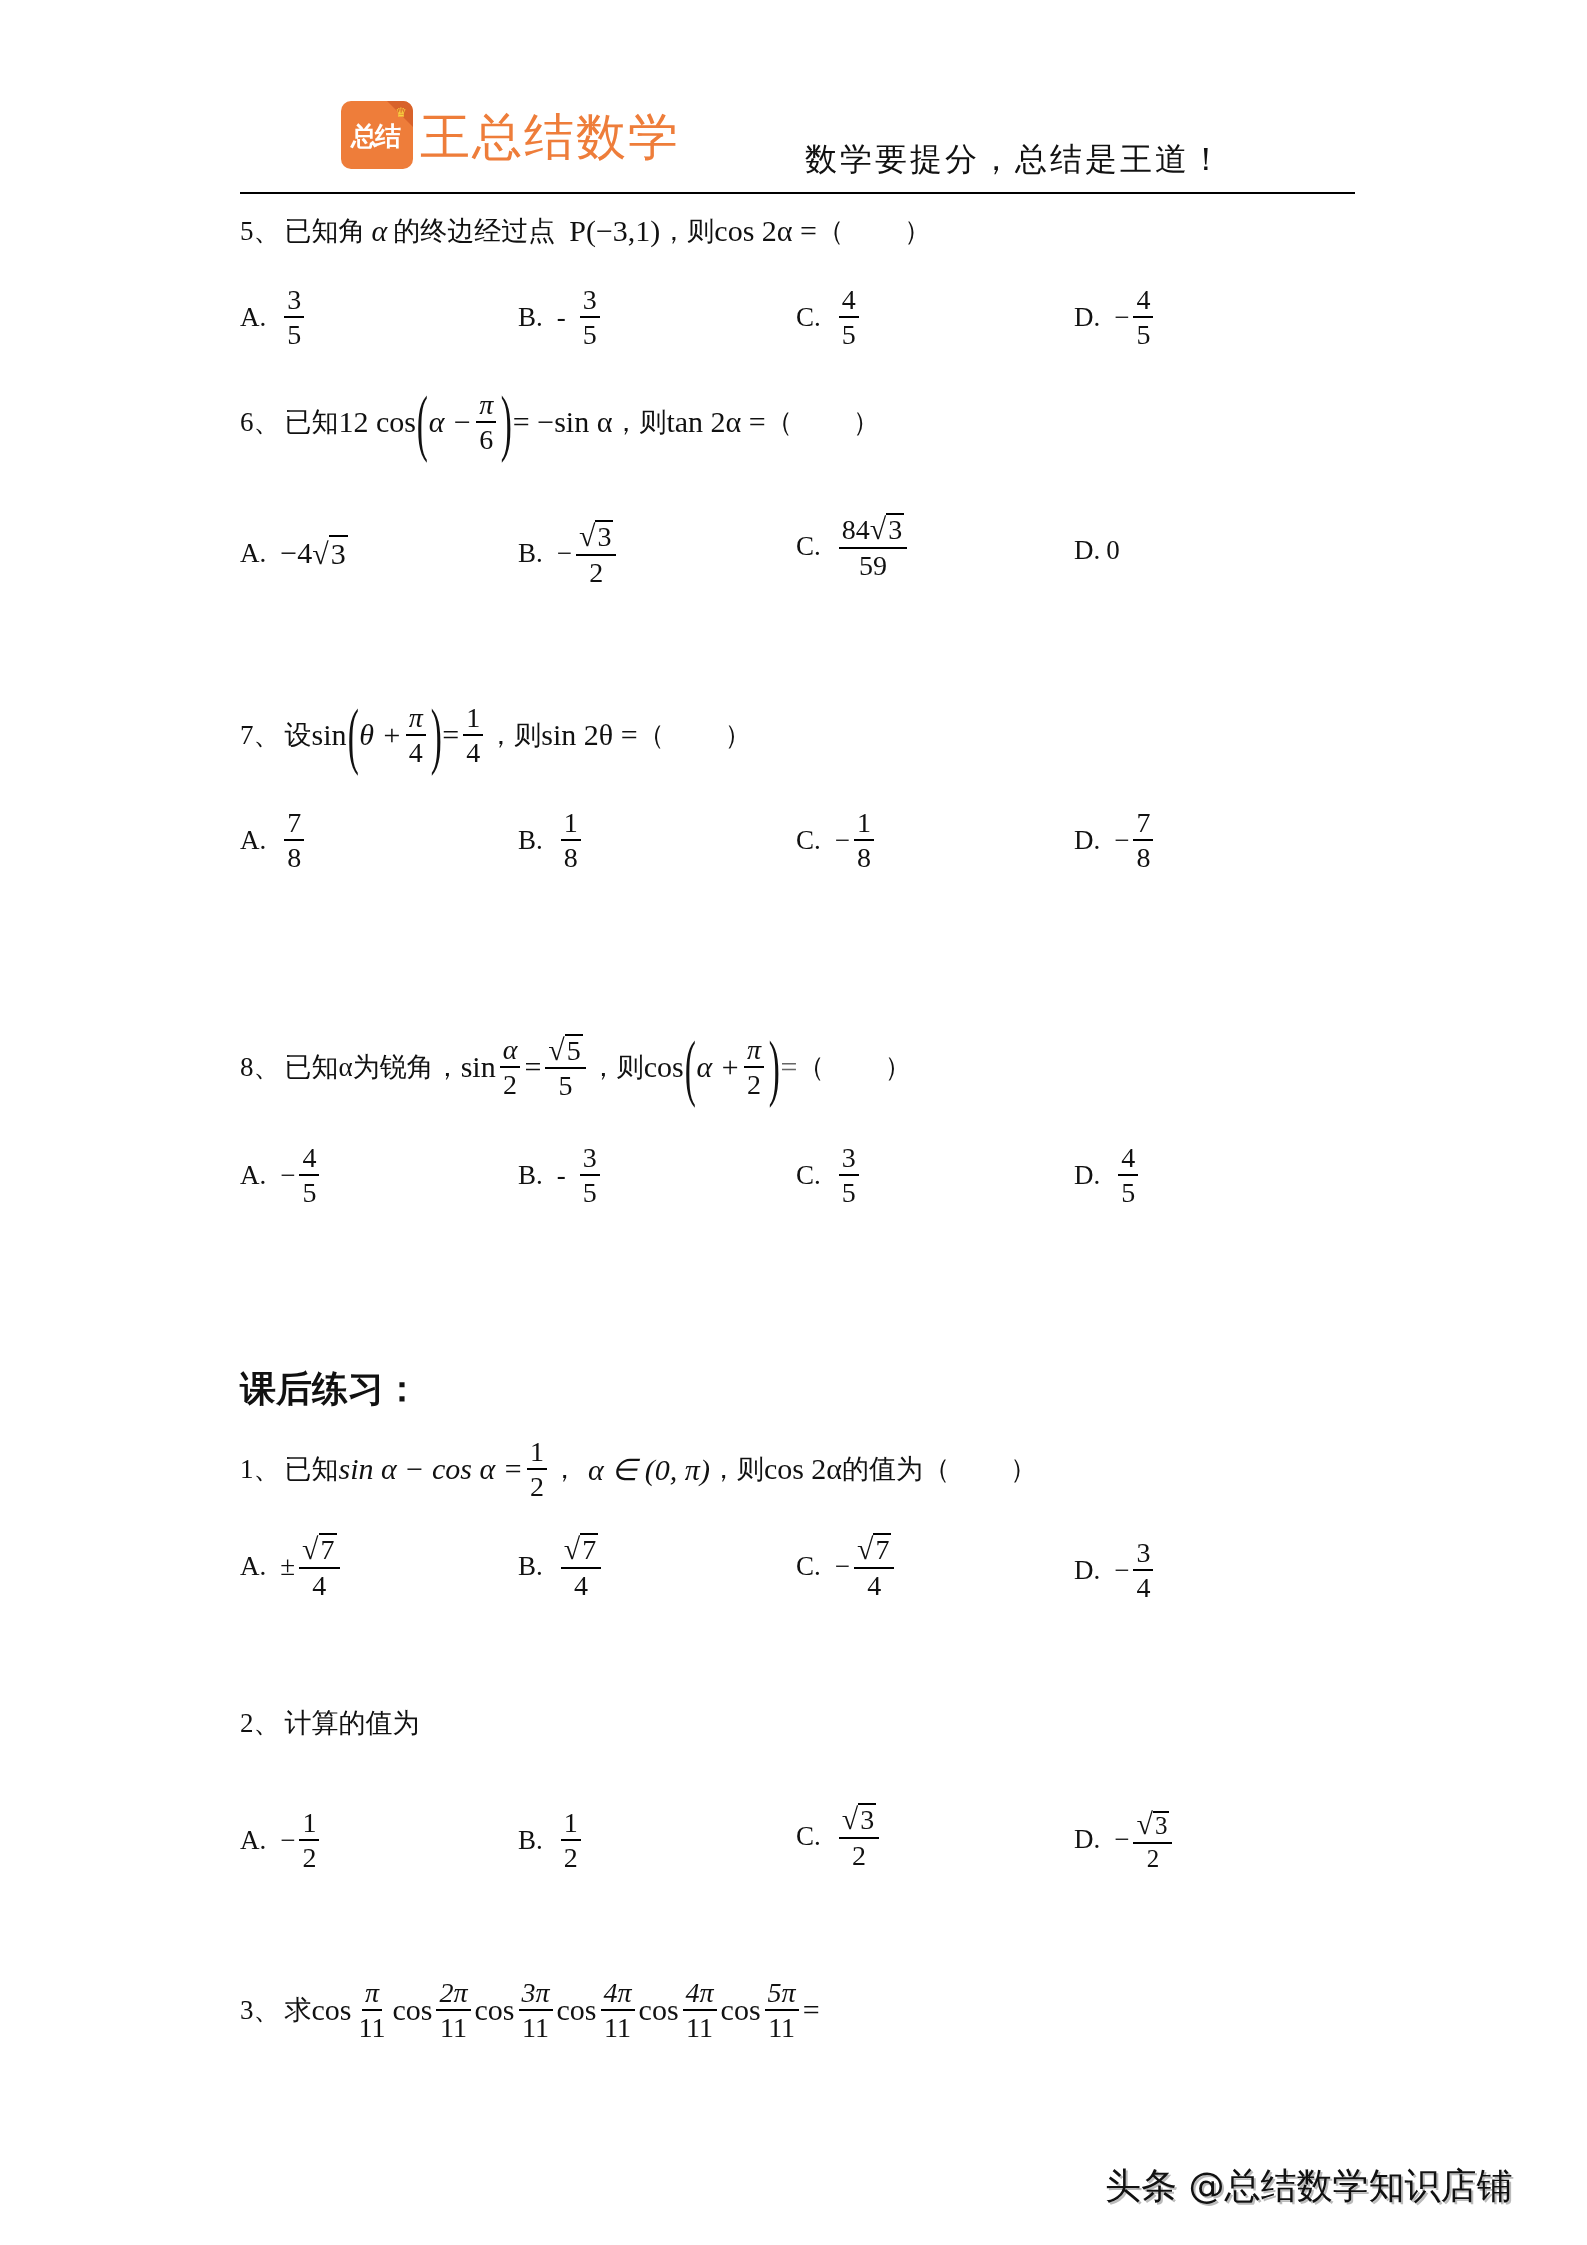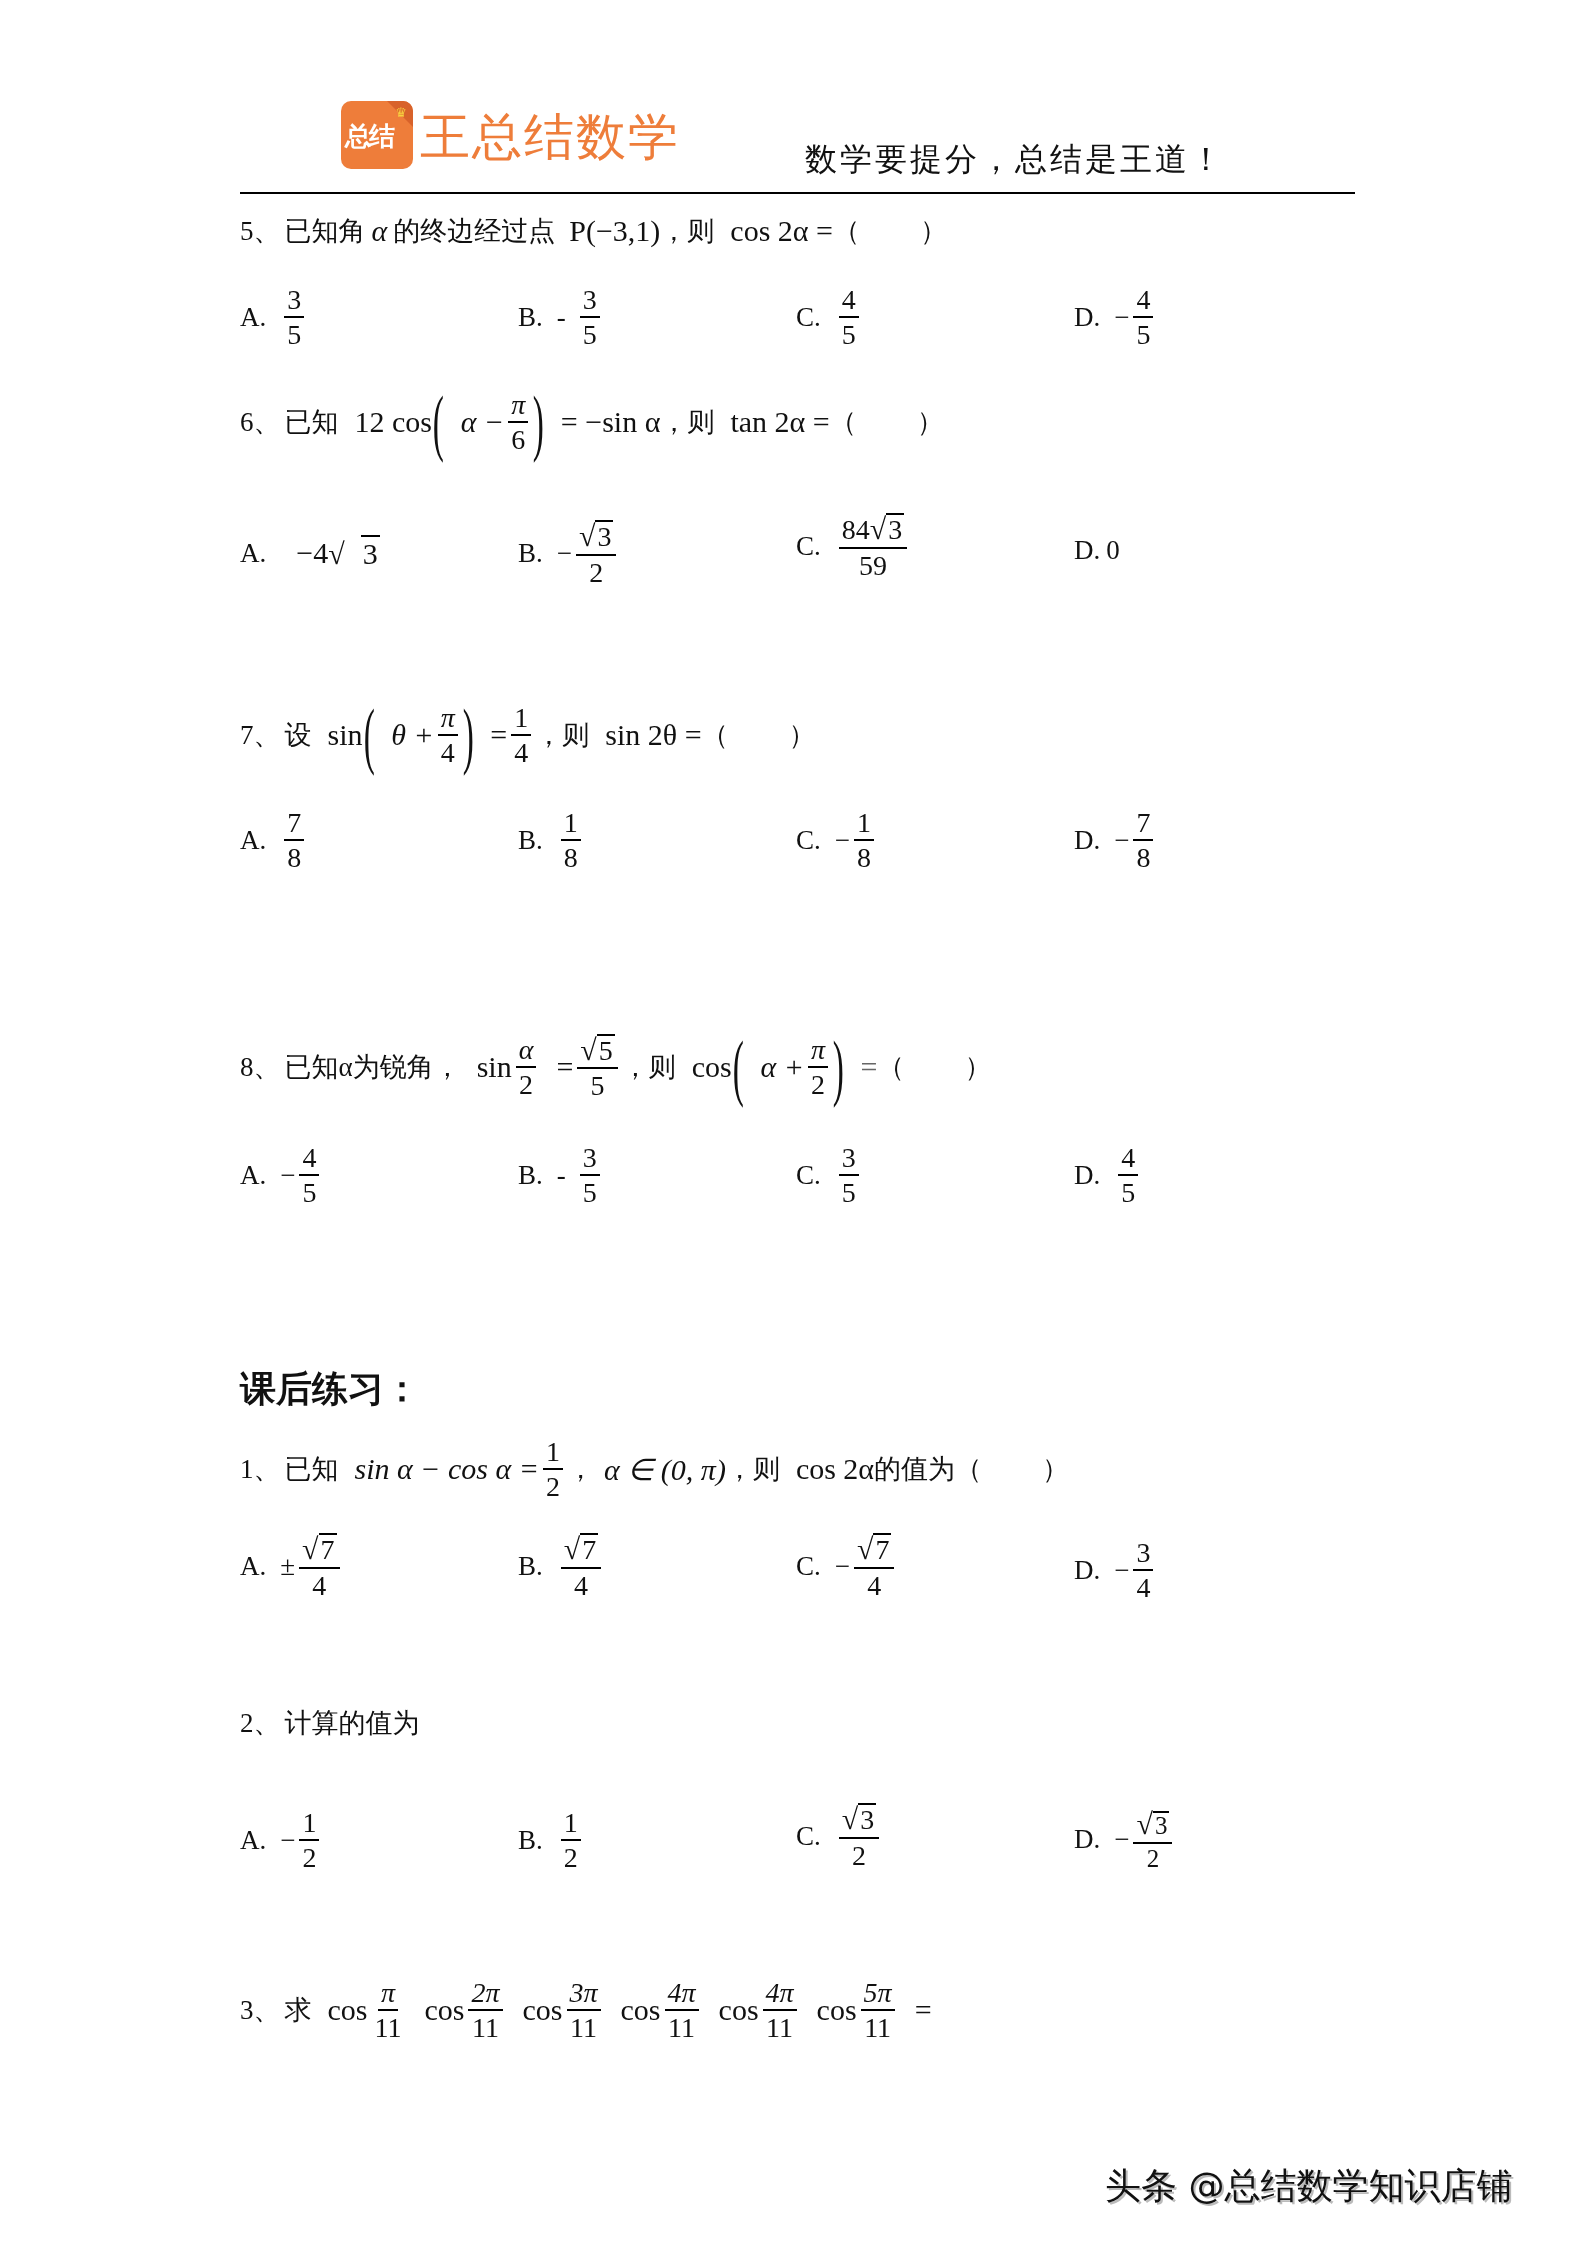--- a/index.html
+++ b/index.html
@@ -5,32 +5,32 @@
   html, body { margin: 0; padding: 0; background: #ffffff; }
   body { width: 1587px; height: 2245px; position: relative; overflow: hidden;
          font-family: "Liberation Serif", "DejaVu Serif", serif; color: #111; }
 
   
   .logo-box { position: absolute; left: 341px; top: 101px; width: 72px; height: 68px;
               background: #ee7d3a; border-radius: 10px; overflow: hidden; }
   .logo-box .corner { position: absolute; right: 0; top: 0; width: 0; height: 0;
               border-top: 26px solid #d8622a; border-left: 26px solid transparent; }
   .logo-box .crown { position: absolute; right: 6px; top: 4px; color: #f7d040; font-size: 13px; font-family: "DejaVu Sans", sans-serif; }
-  .logo-box .txt { position: absolute; left: 4px; top: 18px; color: #fff; font-size: 26px; font-weight: bold;
+  .logo-box .txt { position: absolute; left: 10px; top: 18px; color: #fff; font-size: 26px; font-weight: bold;
               font-family: "DejaVu Sans", sans-serif; letter-spacing: -2px; }
   .logo-name { position: absolute; left: 420px; top: 104px; color: #ee7d3a; font-size: 50px;
               font-family: "DejaVu Sans", sans-serif; letter-spacing: 2px; }
   .slogan { position: absolute; left: 805px; top: 138px; font-size: 32px; letter-spacing: 3px;
               font-family: "DejaVu Serif", serif; }
   .header-rule { position: absolute; left: 240px; top: 192px; width: 1115px; height: 2px; background: #000; }
 
   
   .q { position: absolute; left: 240px; font-size: 27px; display: flex; align-items: center; white-space: nowrap; }
   .q .num { margin-right: 4px; }
-  .m { font-family: "Liberation Serif", serif; font-size: 30px; margin-left: 16px; }
+  .m { font-family: "Liberation Serif", serif; font-size: 30px; }
   .i { font-style: italic; }
   .frac { display: inline-flex; flex-direction: column; align-items: center; vertical-align: middle;
           margin: 0 4px; font-family: "Liberation Serif", serif; font-size: 28px; line-height: 1.05; }
   .frac .n { padding: 0 3px 2px 3px; border-bottom: 2px solid #000; }
   .frac .d { padding: 2px 3px 0 3px; }
   .paren { font-size: 74px; font-weight: 100; transform: scaleX(0.45); display: inline-block; line-height: 1; margin: 0 -6px; }
   .opt { position: absolute; font-size: 27px; display: flex; align-items: center; white-space: nowrap;
          font-family: "Liberation Serif", serif; }
   .opt .lbl { margin-right: 14px; }
   .sqrt { display: inline-flex; align-items: flex-end; }

